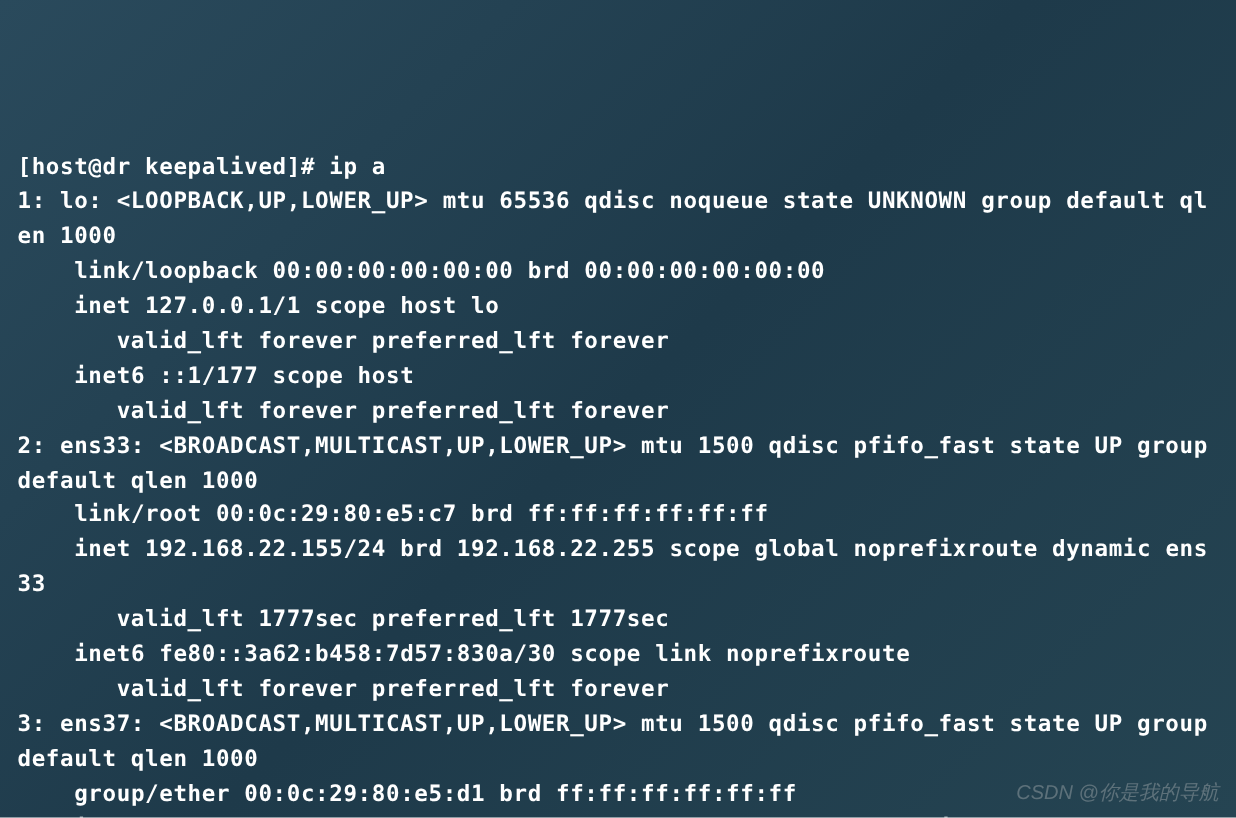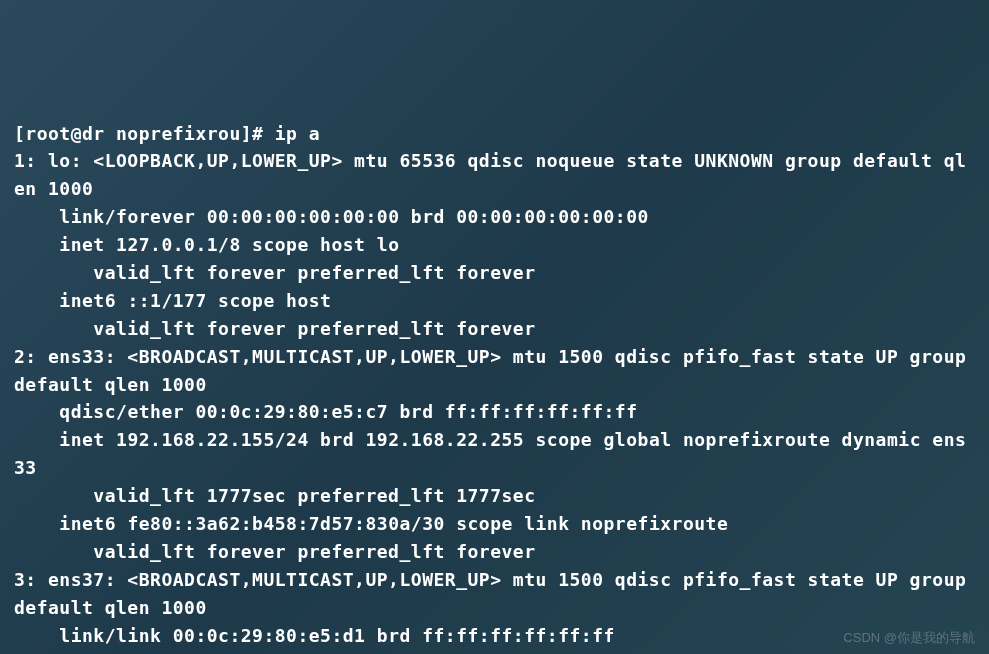--- a/index.html
+++ b/index.html
@@ -23,45 +23,46 @@
       letter-spacing: 0.5px;
     }
     .terminal {
       white-space: pre-wrap;
       word-break: break-all;
     }
     .watermark {
       position: absolute;
       bottom: 6px;
       right: 14px;
-      font-size: 13px;
+      font-size: 16px;
       color: rgba(200, 200, 200, 0.35);
       font-family: sans-serif;
       font-weight: normal;
       letter-spacing: 0;
+      font-style: italic;
     }
   </style>
 </head>
 <body>
 
 
 
-<div class="terminal"><span>[root@dr noprefixrou]# </span><span>ip a</span>
+<div class="terminal"><span>[host@dr keepalived]# </span><span>ip a</span>
 <span>1: lo: &lt;LOOPBACK,UP,LOWER_UP&gt; mtu 65536 qdisc noqueue state UNKNOWN group default qlen 1000</span>
-<span>    link/forever 00:00:00:00:00:00 brd 00:00:00:00:00:00</span>
-<span>    inet 127.0.0.1/8 scope host lo</span>
+<span>    link/loopback 00:00:00:00:00:00 brd 00:00:00:00:00:00</span>
+<span>    inet 127.0.0.1/1 scope host lo</span>
 <span>       valid_lft forever preferred_lft forever</span>
 <span>    inet6 ::1/177 scope host </span>
 <span>       valid_lft forever preferred_lft forever</span>
 <span>2: ens33: &lt;BROADCAST,MULTICAST,UP,LOWER_UP&gt; mtu 1500 qdisc pfifo_fast state UP group default qlen 1000</span>
-<span>    qdisc/ether 00:0c:29:80:e5:c7 brd ff:ff:ff:ff:ff:ff</span>
+<span>    link/root 00:0c:29:80:e5:c7 brd ff:ff:ff:ff:ff:ff</span>
 <span>    inet 192.168.22.155/24 brd 192.168.22.255 scope global noprefixroute dynamic ens33</span>
 <span>       valid_lft 1777sec preferred_lft 1777sec</span>
 <span>    inet6 fe80::3a62:b458:7d57:830a/30 scope link noprefixroute </span>
 <span>       valid_lft forever preferred_lft forever</span>
 <span>3: ens37: &lt;BROADCAST,MULTICAST,UP,LOWER_UP&gt; mtu 1500 qdisc pfifo_fast state UP group default qlen 1000</span>
-<span>    link/link 00:0c:29:80:e5:d1 brd ff:ff:ff:ff:ff:ff</span>
+<span>    group/ether 00:0c:29:80:e5:d1 brd ff:ff:ff:ff:ff:ff</span>
 <span>    inet 192.168.22.164/24 brd 192.168.22.255 scope global noprefixrou</span></div>
 
 <div class="watermark">CSDN @你是我的导航</div>
 
 
 
 
 </body></html>

